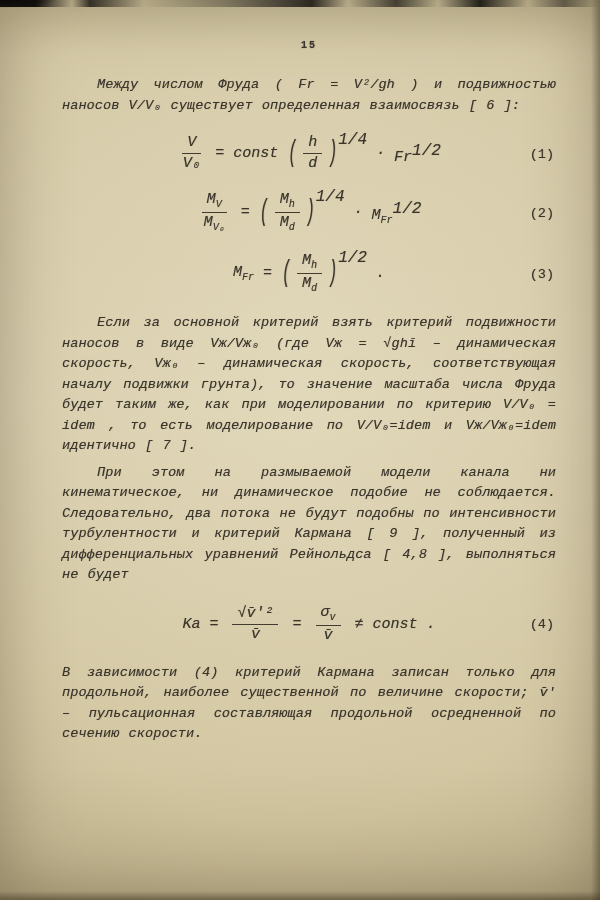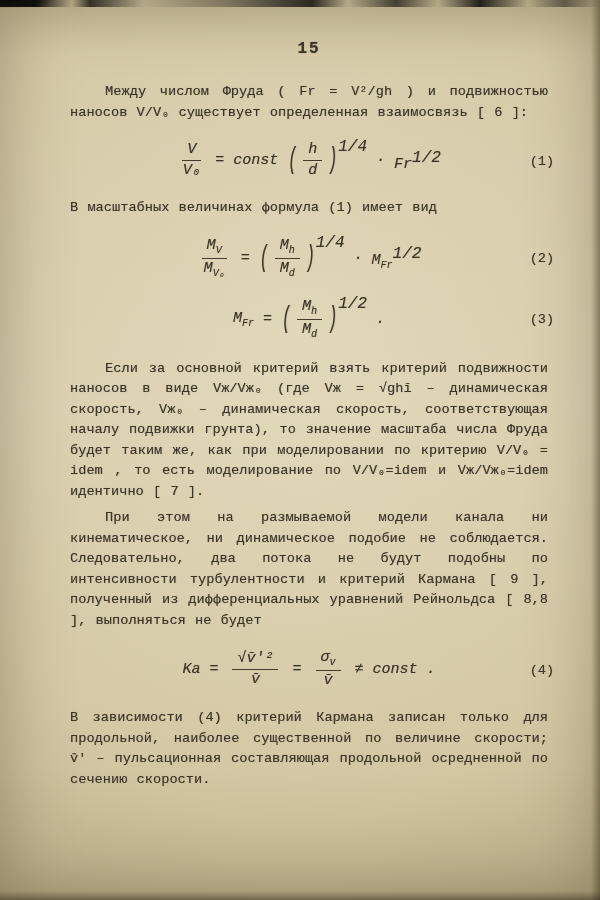--- a/index.html
+++ b/index.html
@@ -16,24 +16,24 @@
   .artifact-top{position:absolute;top:0;left:0;width:100%;height:7px;
     background:linear-gradient(90deg,#14120e 0%,#14120e 6%,transparent 12%,rgba(20,18,14,.8) 15%,transparent 24%,rgba(20,18,14,.35) 38%,rgba(20,18,14,.85) 52%,transparent 58%,rgba(20,18,14,.7) 66%,transparent 73%,rgba(20,18,14,.9) 80%,transparent 88%,rgba(20,18,14,.5) 94%,transparent 100%);
     filter:blur(.4px);}
   .artifact-corner{position:absolute;top:0;left:0;width:80px;height:14px;
     background:radial-gradient(70px 11px at 8% 0%, rgba(10,9,7,.95), transparent 72%);}
   .edge-right{position:absolute;top:0;right:0;bottom:0;width:9px;
     background:linear-gradient(270deg,rgba(45,36,18,.40),transparent);}
   .edge-bottom{position:absolute;left:0;right:0;bottom:0;height:9px;
     background:linear-gradient(0deg,rgba(45,36,18,.45),transparent);}
   .content{position:relative;padding:40px 44px 0 62px;}
-  .page-number{text-align:center;font-size:16px;font-weight:bold;letter-spacing:2px;margin-bottom:24px;
+  .page-number{text-align:center;font-size:10px;font-weight:bold;letter-spacing:2px;margin-bottom:24px;
     text-shadow:0 0 1px rgba(50,44,36,.6);}
-  p.para{margin:6px 8px;font-size:13.5px;line-height:1.52;text-align:justify;letter-spacing:.1px;word-spacing:1px;
-    text-shadow:.3px .3px .7px rgba(54,48,38,.45);}
+  p.para{margin:6px 0;font-size:13.5px;line-height:1.52;text-align:justify;letter-spacing:.1px;word-spacing:1px;
+    text-shadow:.3px .3px .7px rgba(54,48,38,.45);font-style:italic;}
   p.indent{text-indent:2.6em;}
   .equation{position:relative;margin:18px 0;text-align:center;font-size:15px;font-style:italic;
     text-shadow:.3px .3px .7px rgba(54,48,38,.45);}
   .eq-body{display:inline-flex;align-items:center;}
   .eq-num{position:absolute;right:2px;top:50%;transform:translateY(-50%);font-style:normal;font-size:13.5px;}
   .ft{white-space:pre;}
   .frac{display:inline-flex;flex-direction:column;align-items:center;margin:0 5px;line-height:1.2;}
   .fnum{border-bottom:1.2px solid #413b30;padding:0 5px 1px;}
   .fden{padding-top:1px;}
   .paren{display:inline-block;transform:scaleY(2.0);margin:0 1px;}
@@ -68,21 +68,20 @@
             <span class="fden">d</span>
           </span>
           <span class="paren">)</span>
           <sup class="fsup">1/4</sup>
           <span class="ft"> · </span>
           <span class="fv">Fr<sup class="fsup">1/2</sup></span>
         </span>
       <span class="eq-num">(1)</span>
     </div>
 
-    <p class="para">В масштабных величинах формула (1) имеет вид</p>
 
     <div class="equation">
       <span class="eq-body">
           <span class="frac">
             <span class="fnum">M<sub class="fsub">V</sub></span>
             <span class="fden">M<sub class="fsub">V₀</sub></span>
           </span>
           <span class="ft"> = </span>
           <span class="paren">(</span>
           <span class="frac">
@@ -110,21 +109,21 @@
           <span class="paren">)</span>
           <sup class="fsup">1/2</sup>
           <span class="ft"> .</span>
         </span>
       <span class="eq-num">(3)</span>
     </div>
 
 
     <p class="para indent">Если за основной критерий взять критерий подвижности наносов в виде Vж/Vж₀ (где Vж = √ghī  – динамическая скорость, Vж₀ – динамическая скорость, соответствующая началу подвижки грунта), то значение масштаба числа Фруда будет таким же, как при моделировании по критерию V/V₀ = idem , то есть моделирование по V/V₀=idem  и  Vж/Vж₀=idem  идентично [ 7 ].</p>
 
-    <p class="para indent">При этом на размываемой модели канала ни кинематическое, ни динамическое подобие не соблюдается. Следовательно, два потока не будут подобны по интенсивности турбулентности  и критерий Кармана [ 9 ], полученный из дифференциальных уравнений Рейнольдса [ 8,8 ], выполняться не будет</p>
+    <p class="para indent">При этом на размываемой модели канала ни кинематическое, ни динамическое подобие не соблюдается. Следовательно, два потока не будут подобны по интенсивности турбулентности  и критерий Кармана [ 9 ], полученный из дифференциальных уравнений Рейнольдса [ 4,8 ], выполняться не будет</p>
 
     <div class="equation">
       <span class="eq-body">
           <span class="fv">Ka</span>
           <span class="ft"> = </span>
           <span class="frac">
             <span class="fnum">√v̄′²</span>
             <span class="fden">v̄</span>
           </span>
           <span class="ft"> = </span>

